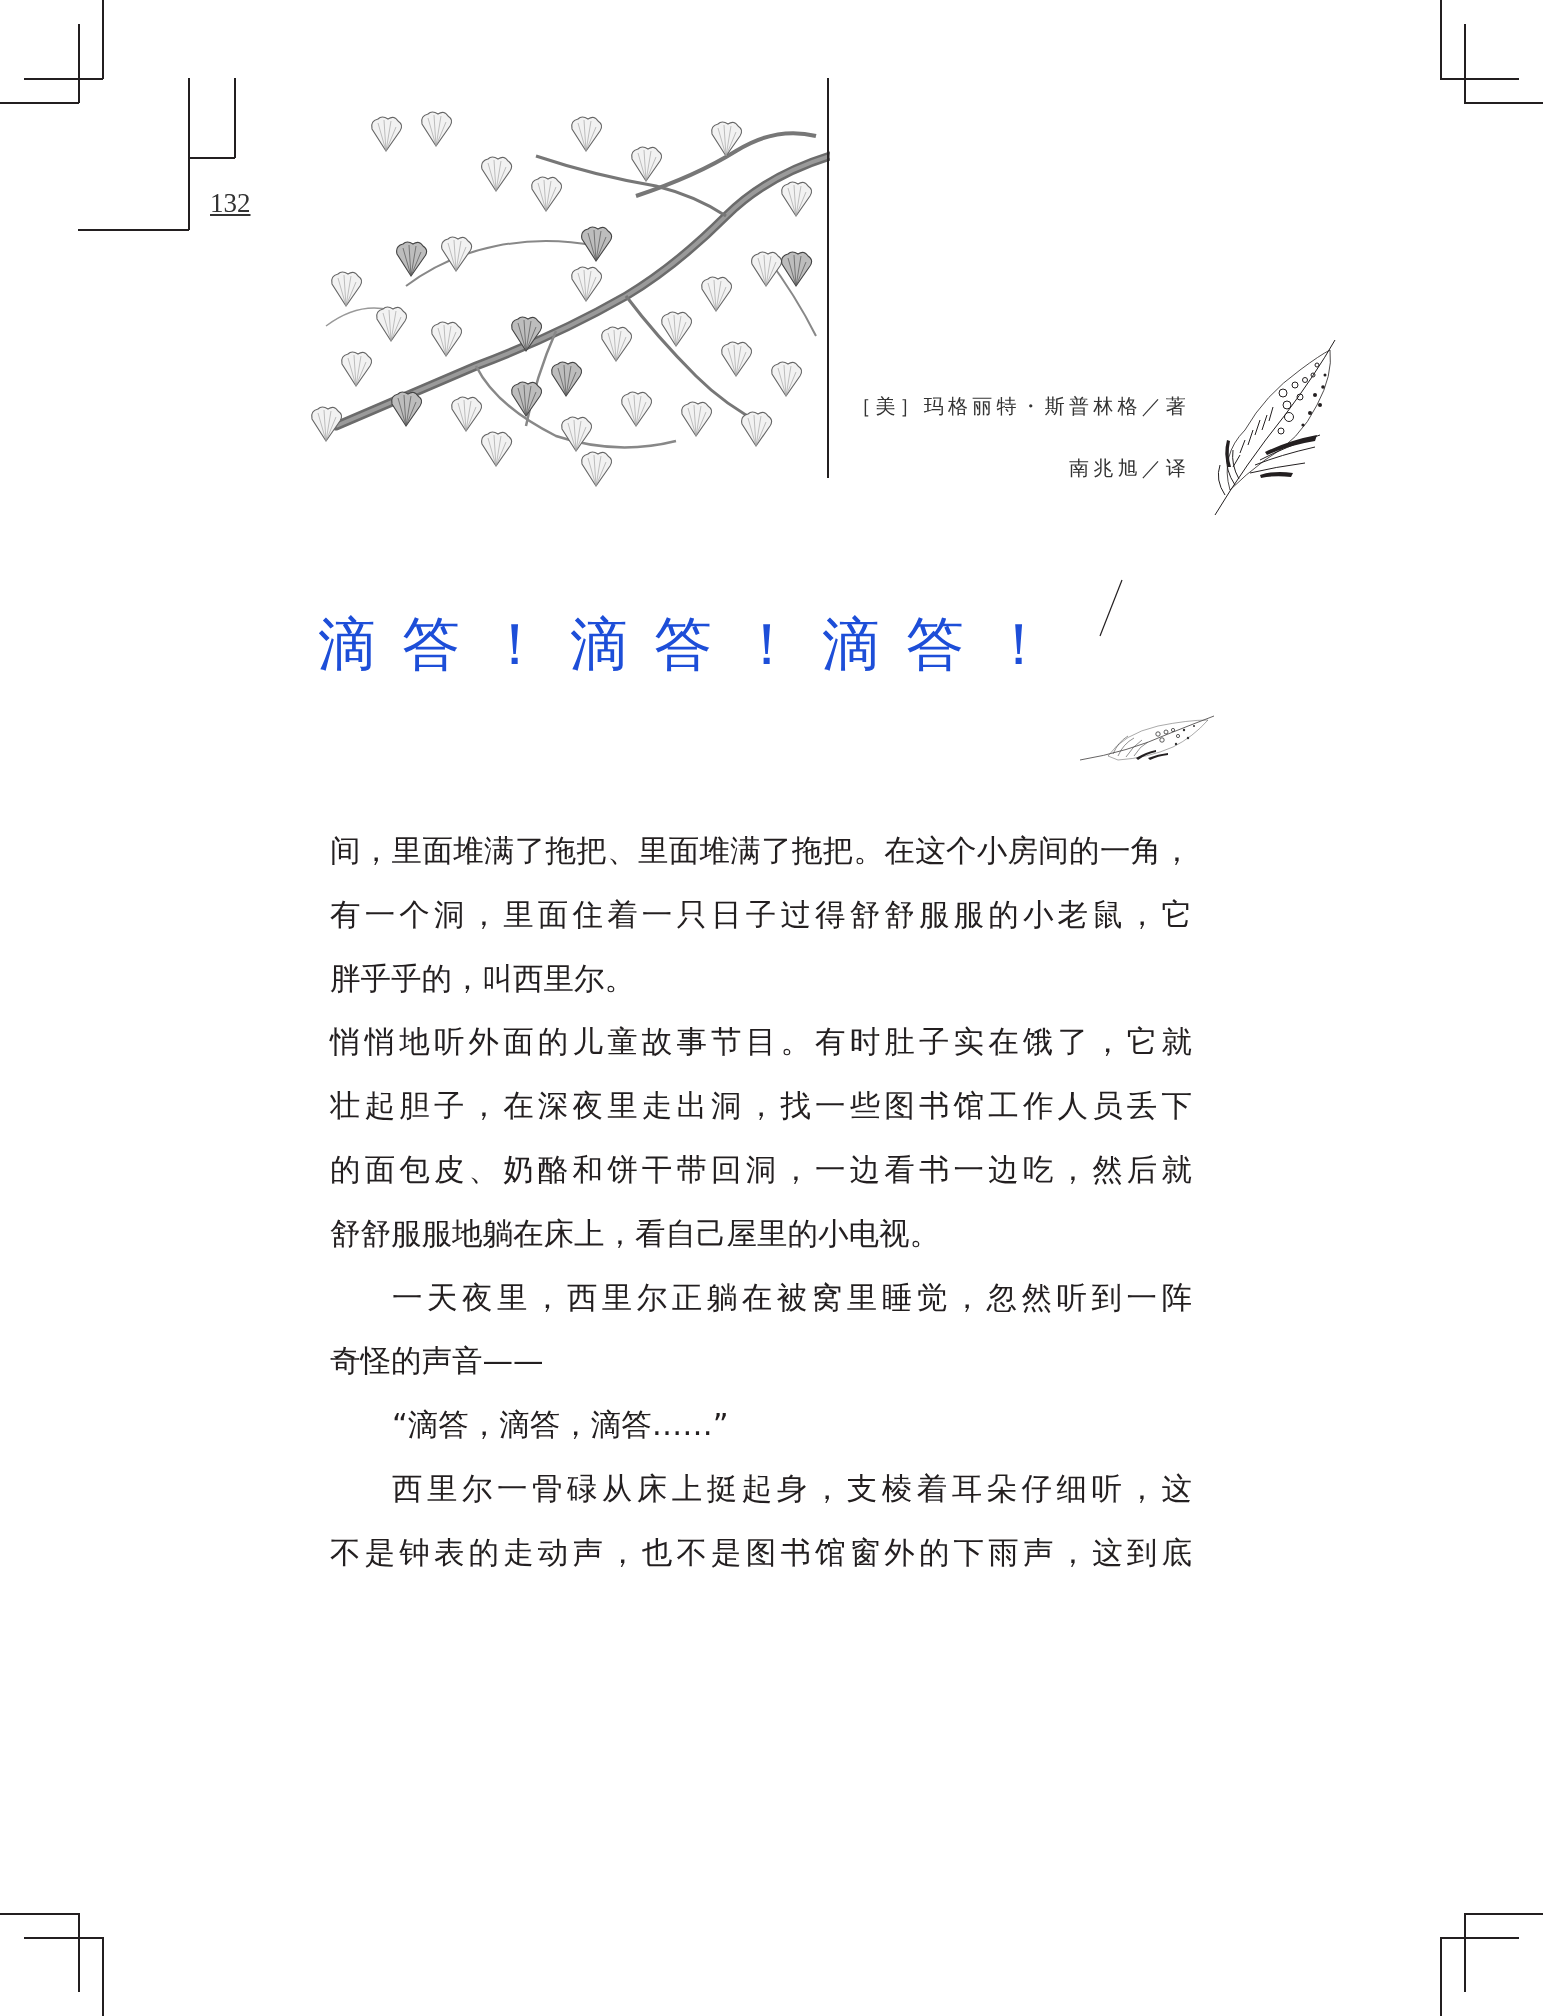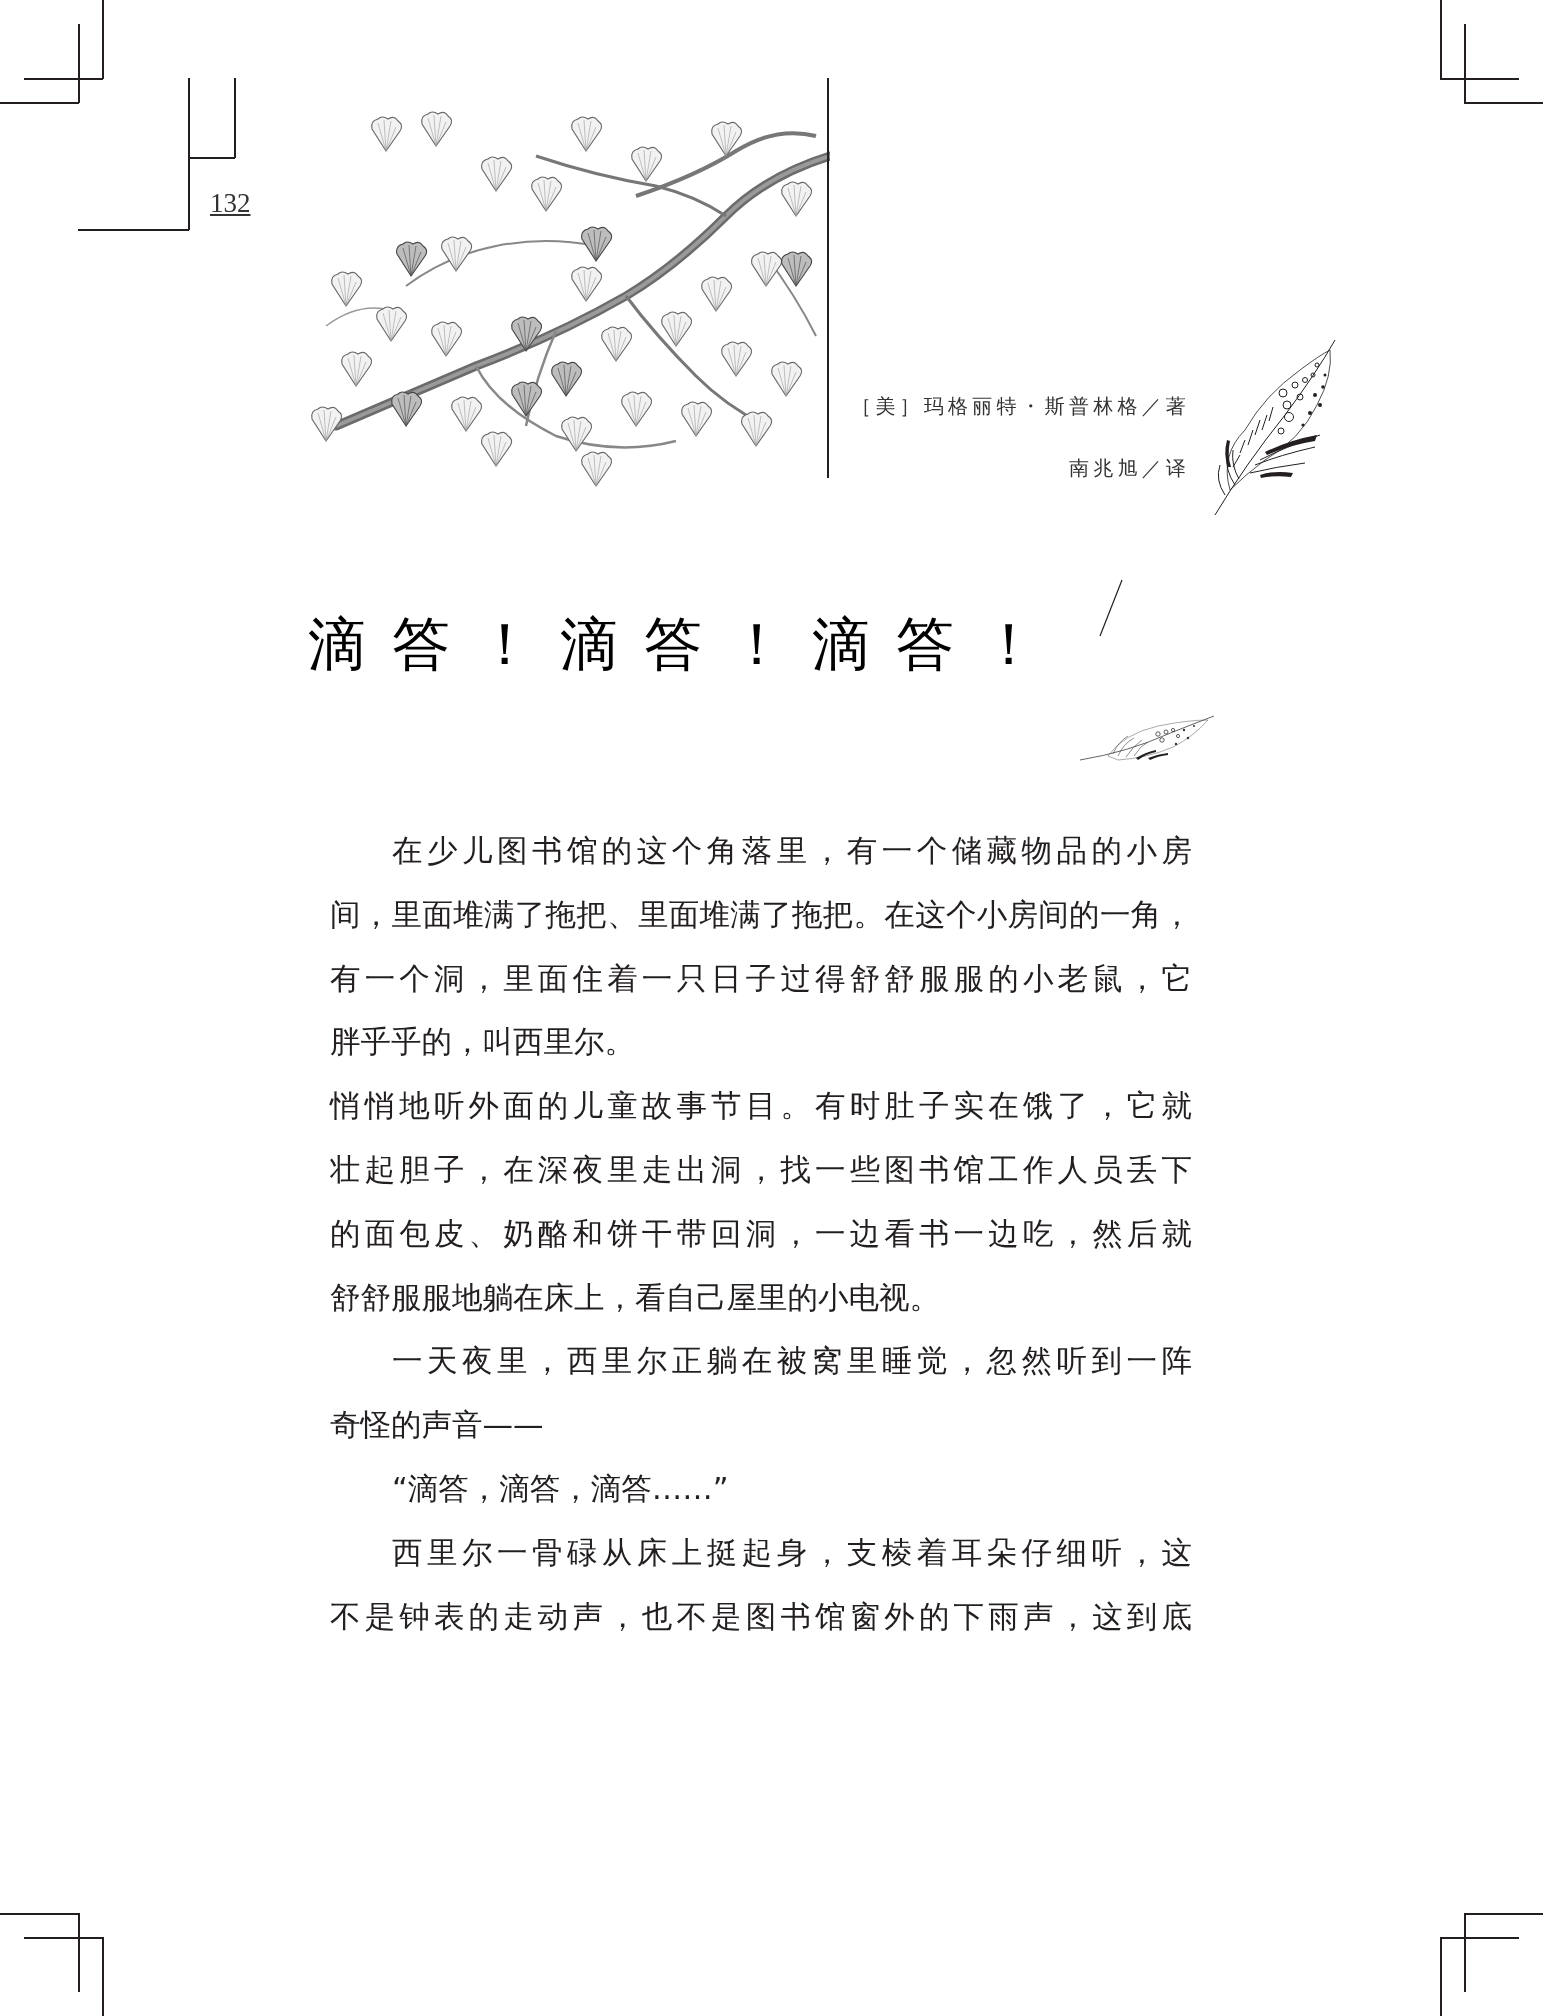--- a/index.html
+++ b/index.html
@@ -8,21 +8,21 @@
   .ln { position: absolute; background: #231f20; }
   .h { height: 1.5px; }
   .v { width: 1.5px; }
   .page-num { position: absolute; left: 210px; top: 188px; font-family: "Liberation Serif", "DejaVu Serif", serif;
               font-size: 27px; color: #333; letter-spacing: 0px; text-decoration: underline; }
   .illustration { position: absolute; left: 296px; top: 96px; width: 534px; height: 404px; }
   .divider { position: absolute; left: 827px; top: 78px; width: 1.5px; height: 400px; background: #231f20; }
   .author { position: absolute; right: 353px; top: 393px; font-size: 20px; color: #333; letter-spacing: 4.2px; white-space: nowrap; }
   .translator { position: absolute; right: 353px; top: 455px; font-size: 20px; color: #333; letter-spacing: 4.2px; white-space: nowrap; }
   .feather-big { position: absolute; left: 1205px; top: 335px; width: 135px; height: 190px; }
-  .title { position: absolute; left: 308px; top: 570px; font-size: 58px; letter-spacing: 26px; color: #000000;
+  .title { position: absolute; left: 318px; top: 570px; font-size: 58px; letter-spacing: 26px; color: #1d4ed8;
            white-space: nowrap; font-weight: normal; line-height: 70px; }
   .title-slash { position: absolute; left: 1098px; top: 578px; width: 26px; height: 60px; }
   .feather-small { position: absolute; left: 1078px; top: 712px; width: 138px; height: 56px; }
   .body-text { position: absolute; left: 330px; top: 829px; width: 862px; }
   .line { height: 63.8px; line-height: 44px; font-size: 30.5px; color: #231f20; white-space: nowrap;
           text-align: justify; text-align-last: justify; }
   .line.indent { padding-left: 62px; }
   .line.last { text-align-last: left; }
 </style>
 </head>
@@ -183,21 +183,20 @@
       <circle cx="116" cy="14" r="1"></circle>
   </g>
   <g stroke="#444" stroke-width="0.6" fill="none">
     <path d="M35 42 Q40 30 50 24 M40 44 Q45 32 56 26 M48 45 Q55 34 64 28 M56 44 Q62 34 70 30"></path>
   </g>
   <path d="M58 46 Q68 40 78 38 L78 40 Q68 42 60 48 Z" fill="#231f20"></path>
   <path d="M70 46 Q80 42 90 41 L90 43 Q80 44 72 48 Z" fill="#231f20"></path>
 </svg>
 
 <div class="body-text">
-  <div class="line indent">在少儿图书馆的这个角落里，有一个储藏物品的小房</div>
   <div class="line">间，里面堆满了拖把、里面堆满了拖把。在这个小房间的一角，</div>
   <div class="line">有一个洞，里面住着一只日子过得舒舒服服的小老鼠，它</div>
   <div class="line last">胖乎乎的，叫西里尔。</div>
   <div class="line">悄悄地听外面的儿童故事节目。有时肚子实在饿了，它就</div>
   <div class="line">壮起胆子，在深夜里走出洞，找一些图书馆工作人员丢下</div>
   <div class="line">的面包皮、奶酪和饼干带回洞，一边看书一边吃，然后就</div>
   <div class="line last">舒舒服服地躺在床上，看自己屋里的小电视。</div>
   <div class="line indent">一天夜里，西里尔正躺在被窝里睡觉，忽然听到一阵</div>
   <div class="line last">奇怪的声音——</div>
   <div class="line indent last">“滴答，滴答，滴答……”</div>

